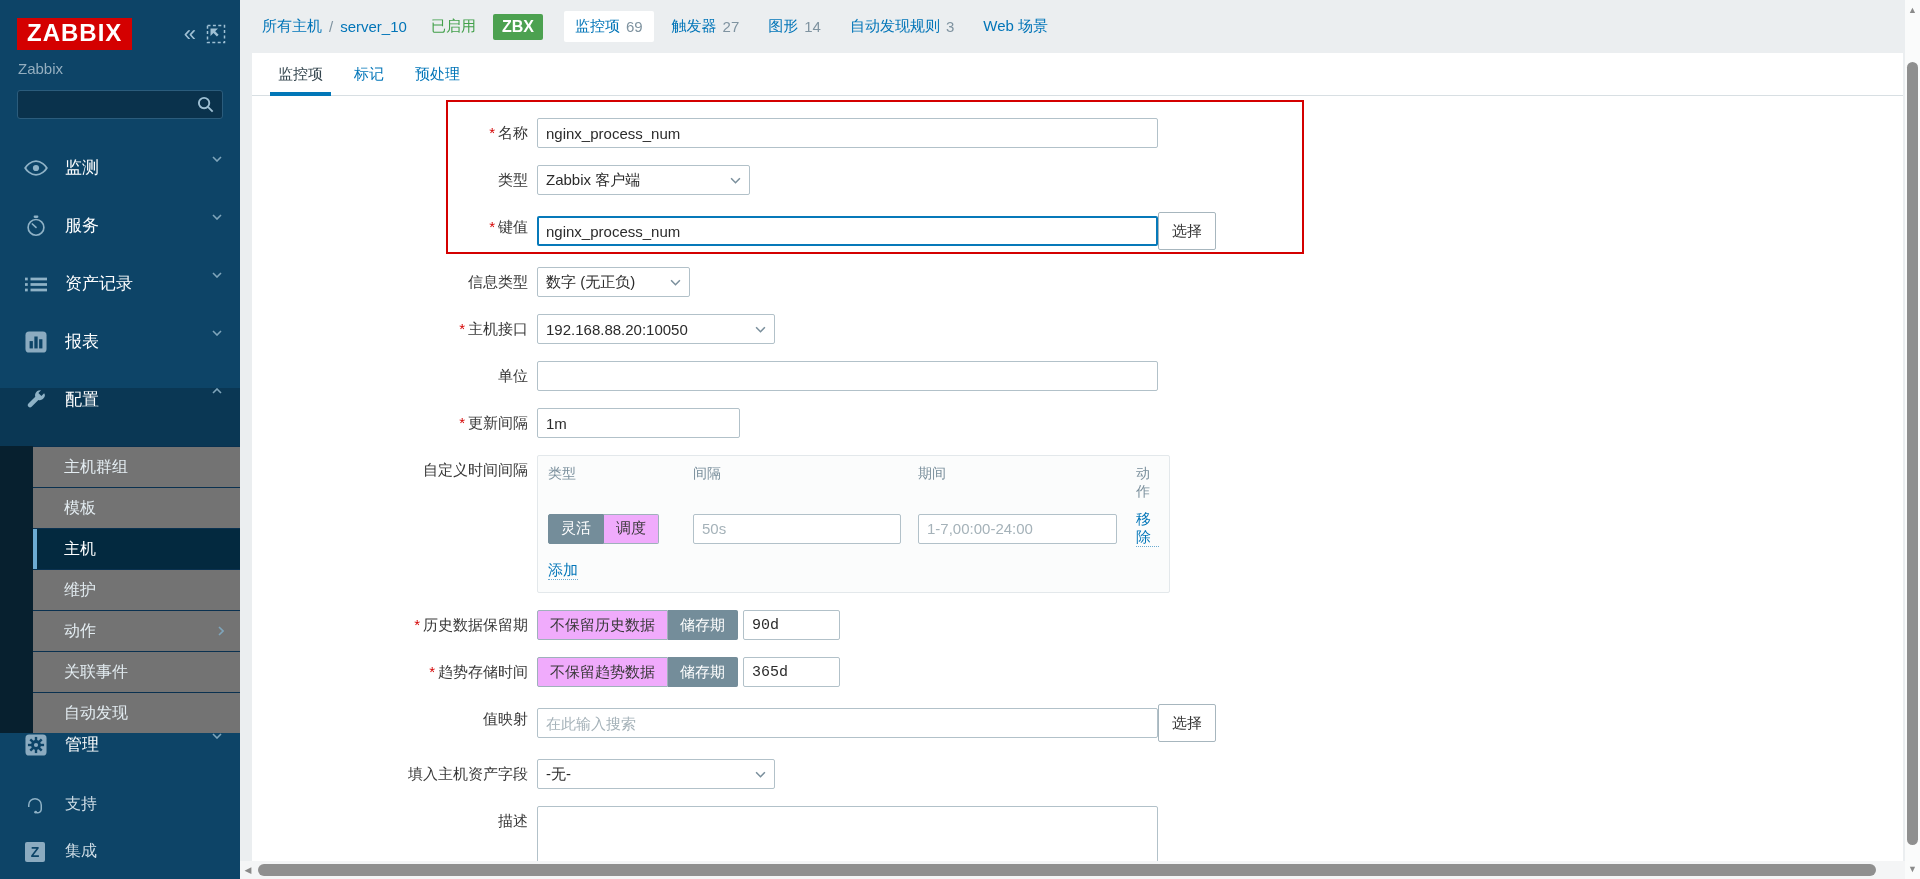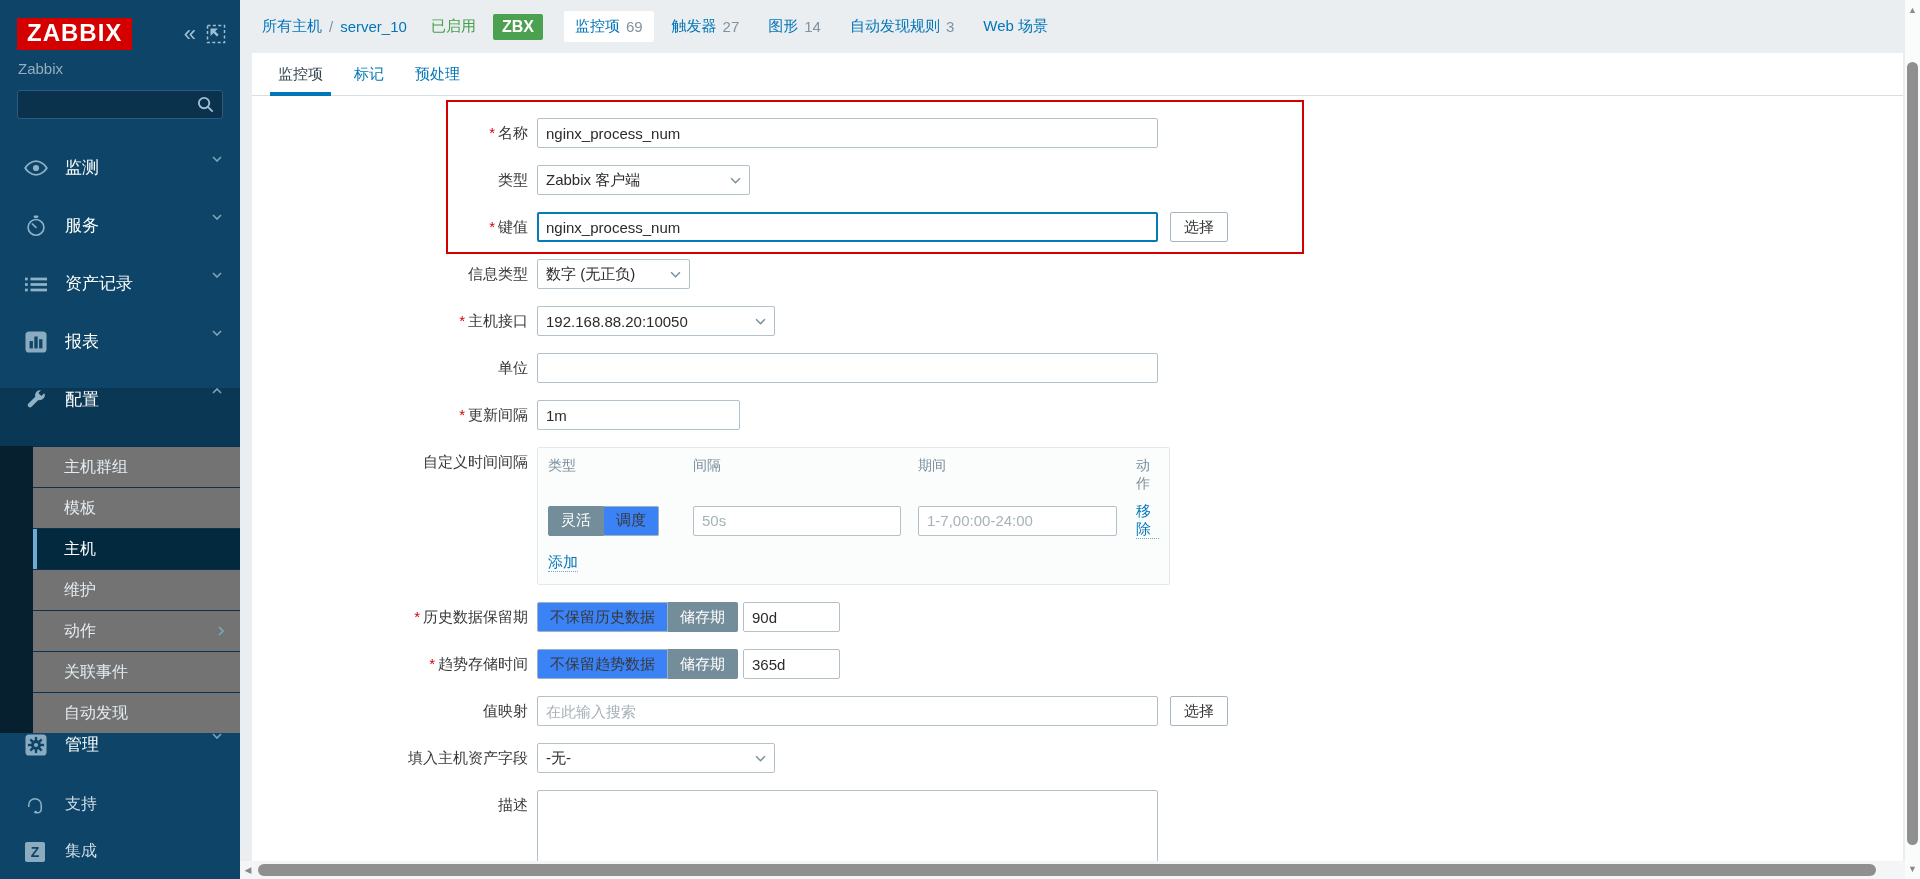--- a/index.html
+++ b/index.html
@@ -59,28 +59,28 @@
   .form-row { display:flex; align-items:flex-start; margin-bottom:17px; }
   .form-label { width:276px; text-align:right; margin-right:9px; padding-top:6px; line-height:18px; flex:0 0 276px; }
   .req { color:#d40000; margin-right:3px; }
   .ctl { display:flex; align-items:center; }
   .input { height:30px; border:1px solid #b2c1c9; border-radius:2px; padding:0 8px; font-size:15px; color:#2b2b2b; background:#fff; outline:none; font-family:inherit; }
   .input::placeholder, textarea::placeholder { color:#a5b2b9; }
   .input.focused { border:2px solid #0679b9; padding:0 7px; }
   .w-full { width:621px; }
   .select { height:30px; border:1px solid #b2c1c9; border-radius:2px; background:#fff; display:inline-flex; align-items:center; padding:0 26px 0 8px; position:relative; color:#2b2b2b; cursor:pointer; }
   .select .sel-chev { position:absolute; right:8px; color:#7a8f9c; display:flex; }
-  .btn { height:30px; padding:0 13px; background:#fff; border:1px solid #a7b6be; border-radius:2px; color:#383838; font-size:15px; margin-left:12px; cursor:pointer; font-family:inherit; }
+  .btn { height:38px; padding:0 13px; background:#fff; border:1px solid #a7b6be; border-radius:2px; color:#383838; font-size:15px; margin-left:0; cursor:pointer; font-family:inherit; }
   .seg { display:inline-flex; }
-  .seg-btn { height:30px; padding:0 12px; border:1px solid #9fb1bb; background:#3b82f6; color:#383838; font-size:15px; display:flex; align-items:center; cursor:pointer; }
+  .seg-btn { height:30px; padding:0 12px; border:1px solid #9fb1bb; background:#f0abfc; color:#383838; font-size:15px; display:flex; align-items:center; cursor:pointer; }
   .seg-btn + .seg-btn { border-left:none; }
   .seg-btn:first-child { border-radius:2px 0 0 2px; }
   .seg-btn:last-child { border-radius:0 2px 2px 0; }
   .seg-btn.active { background:#748d9a; border-color:#748d9a; color:#fff; }
-  .small-input { width:97px; margin-left:5px; }
+  .small-input { width:97px; margin-left:5px;font-family:Liberation Mono, monospace; }
   .link-dotted { color:#0275b8; text-decoration:none; border-bottom:1px dotted #6aaad0; cursor:pointer; display:inline-block; line-height:18px; }
   .intervals-panel { width:633px; border:1px solid #e3e8eb; background:#fbfcfc; border-radius:2px; padding:9px 10px 12px; }
   .ip-headers { display:flex; color:#7a8f9c; font-size:14px; margin-bottom:9px; }
   .ip-c1 { width:145px; } .ip-c2 { width:225px; } .ip-c3 { width:218px; } .ip-c4 { flex:1; }
   .ip-row { display:flex; align-items:center; }
   .ip-row .ip-c2 input { width:208px; } .ip-row .ip-c3 input { width:199px; }
   .ip-add { margin-top:14px; }
   textarea.desc { width:621px; height:100px; border:1px solid #b2c1c9; border-radius:2px; padding:6px 8px; font-size:15px; font-family:inherit; resize:none; outline:none; }
 
   .red-highlight { position:absolute; left:446px; top:100px; width:858px; height:154px; border:2px solid #d40000; pointer-events:none; z-index:20; }

